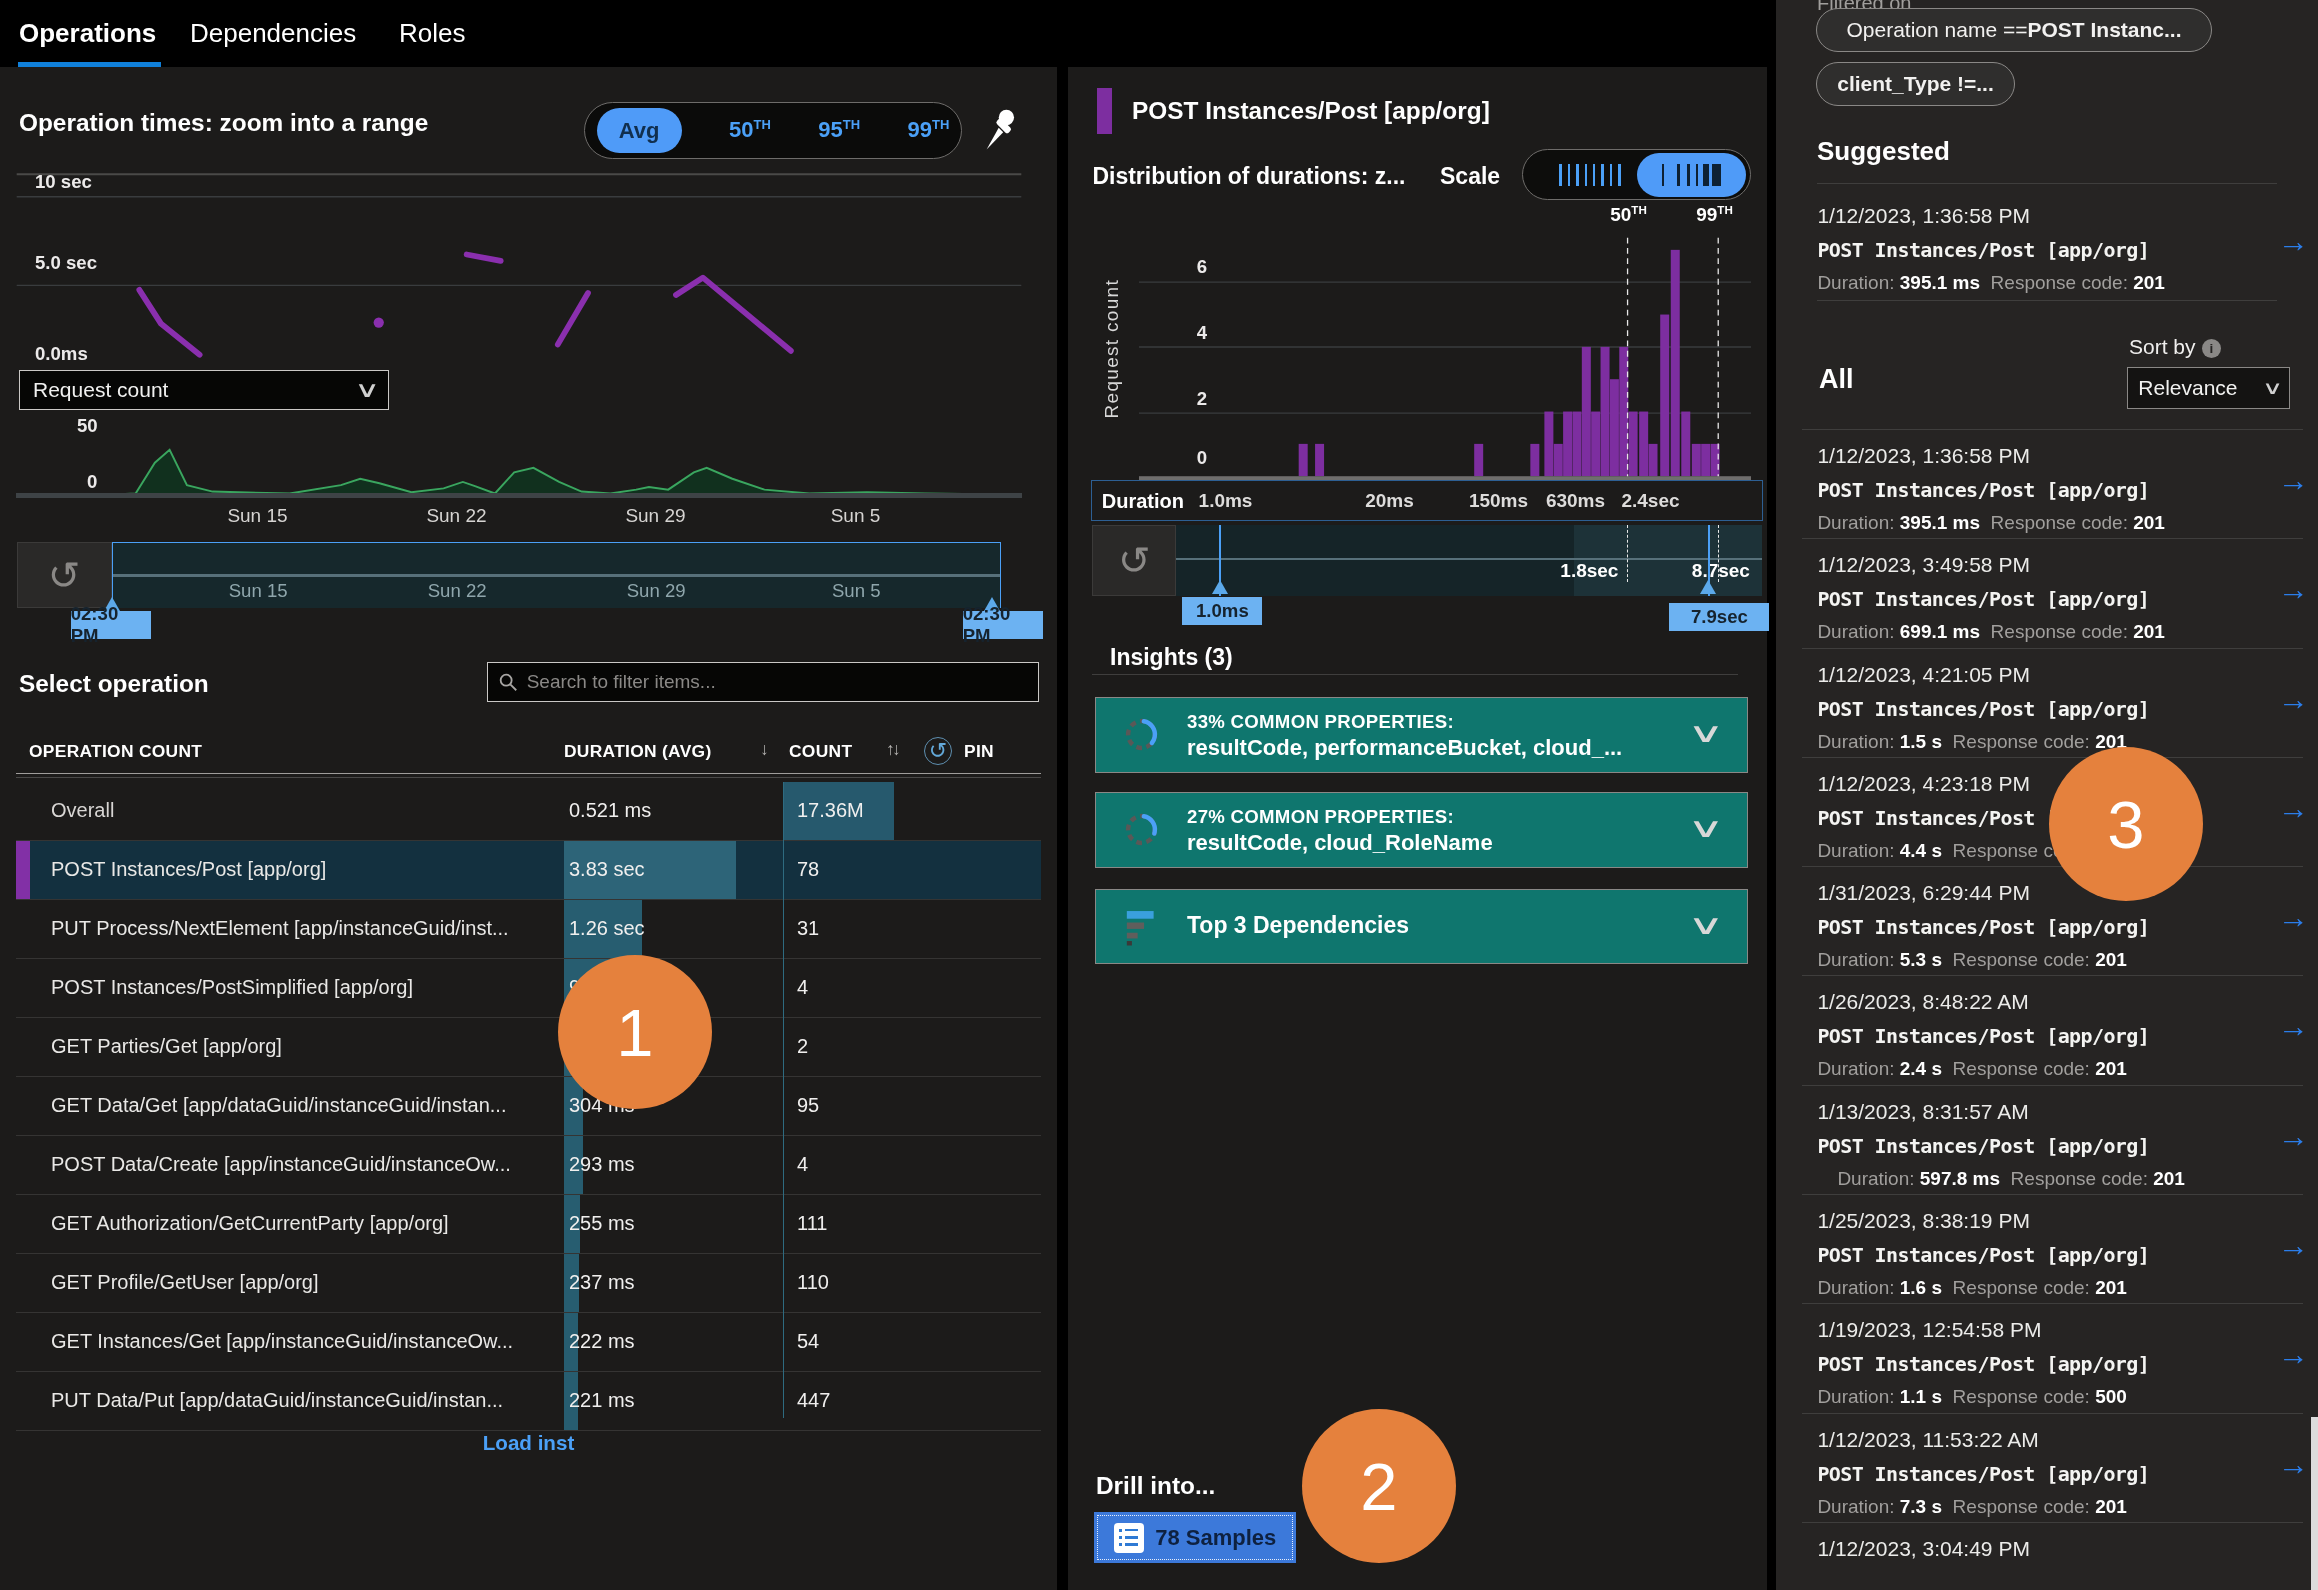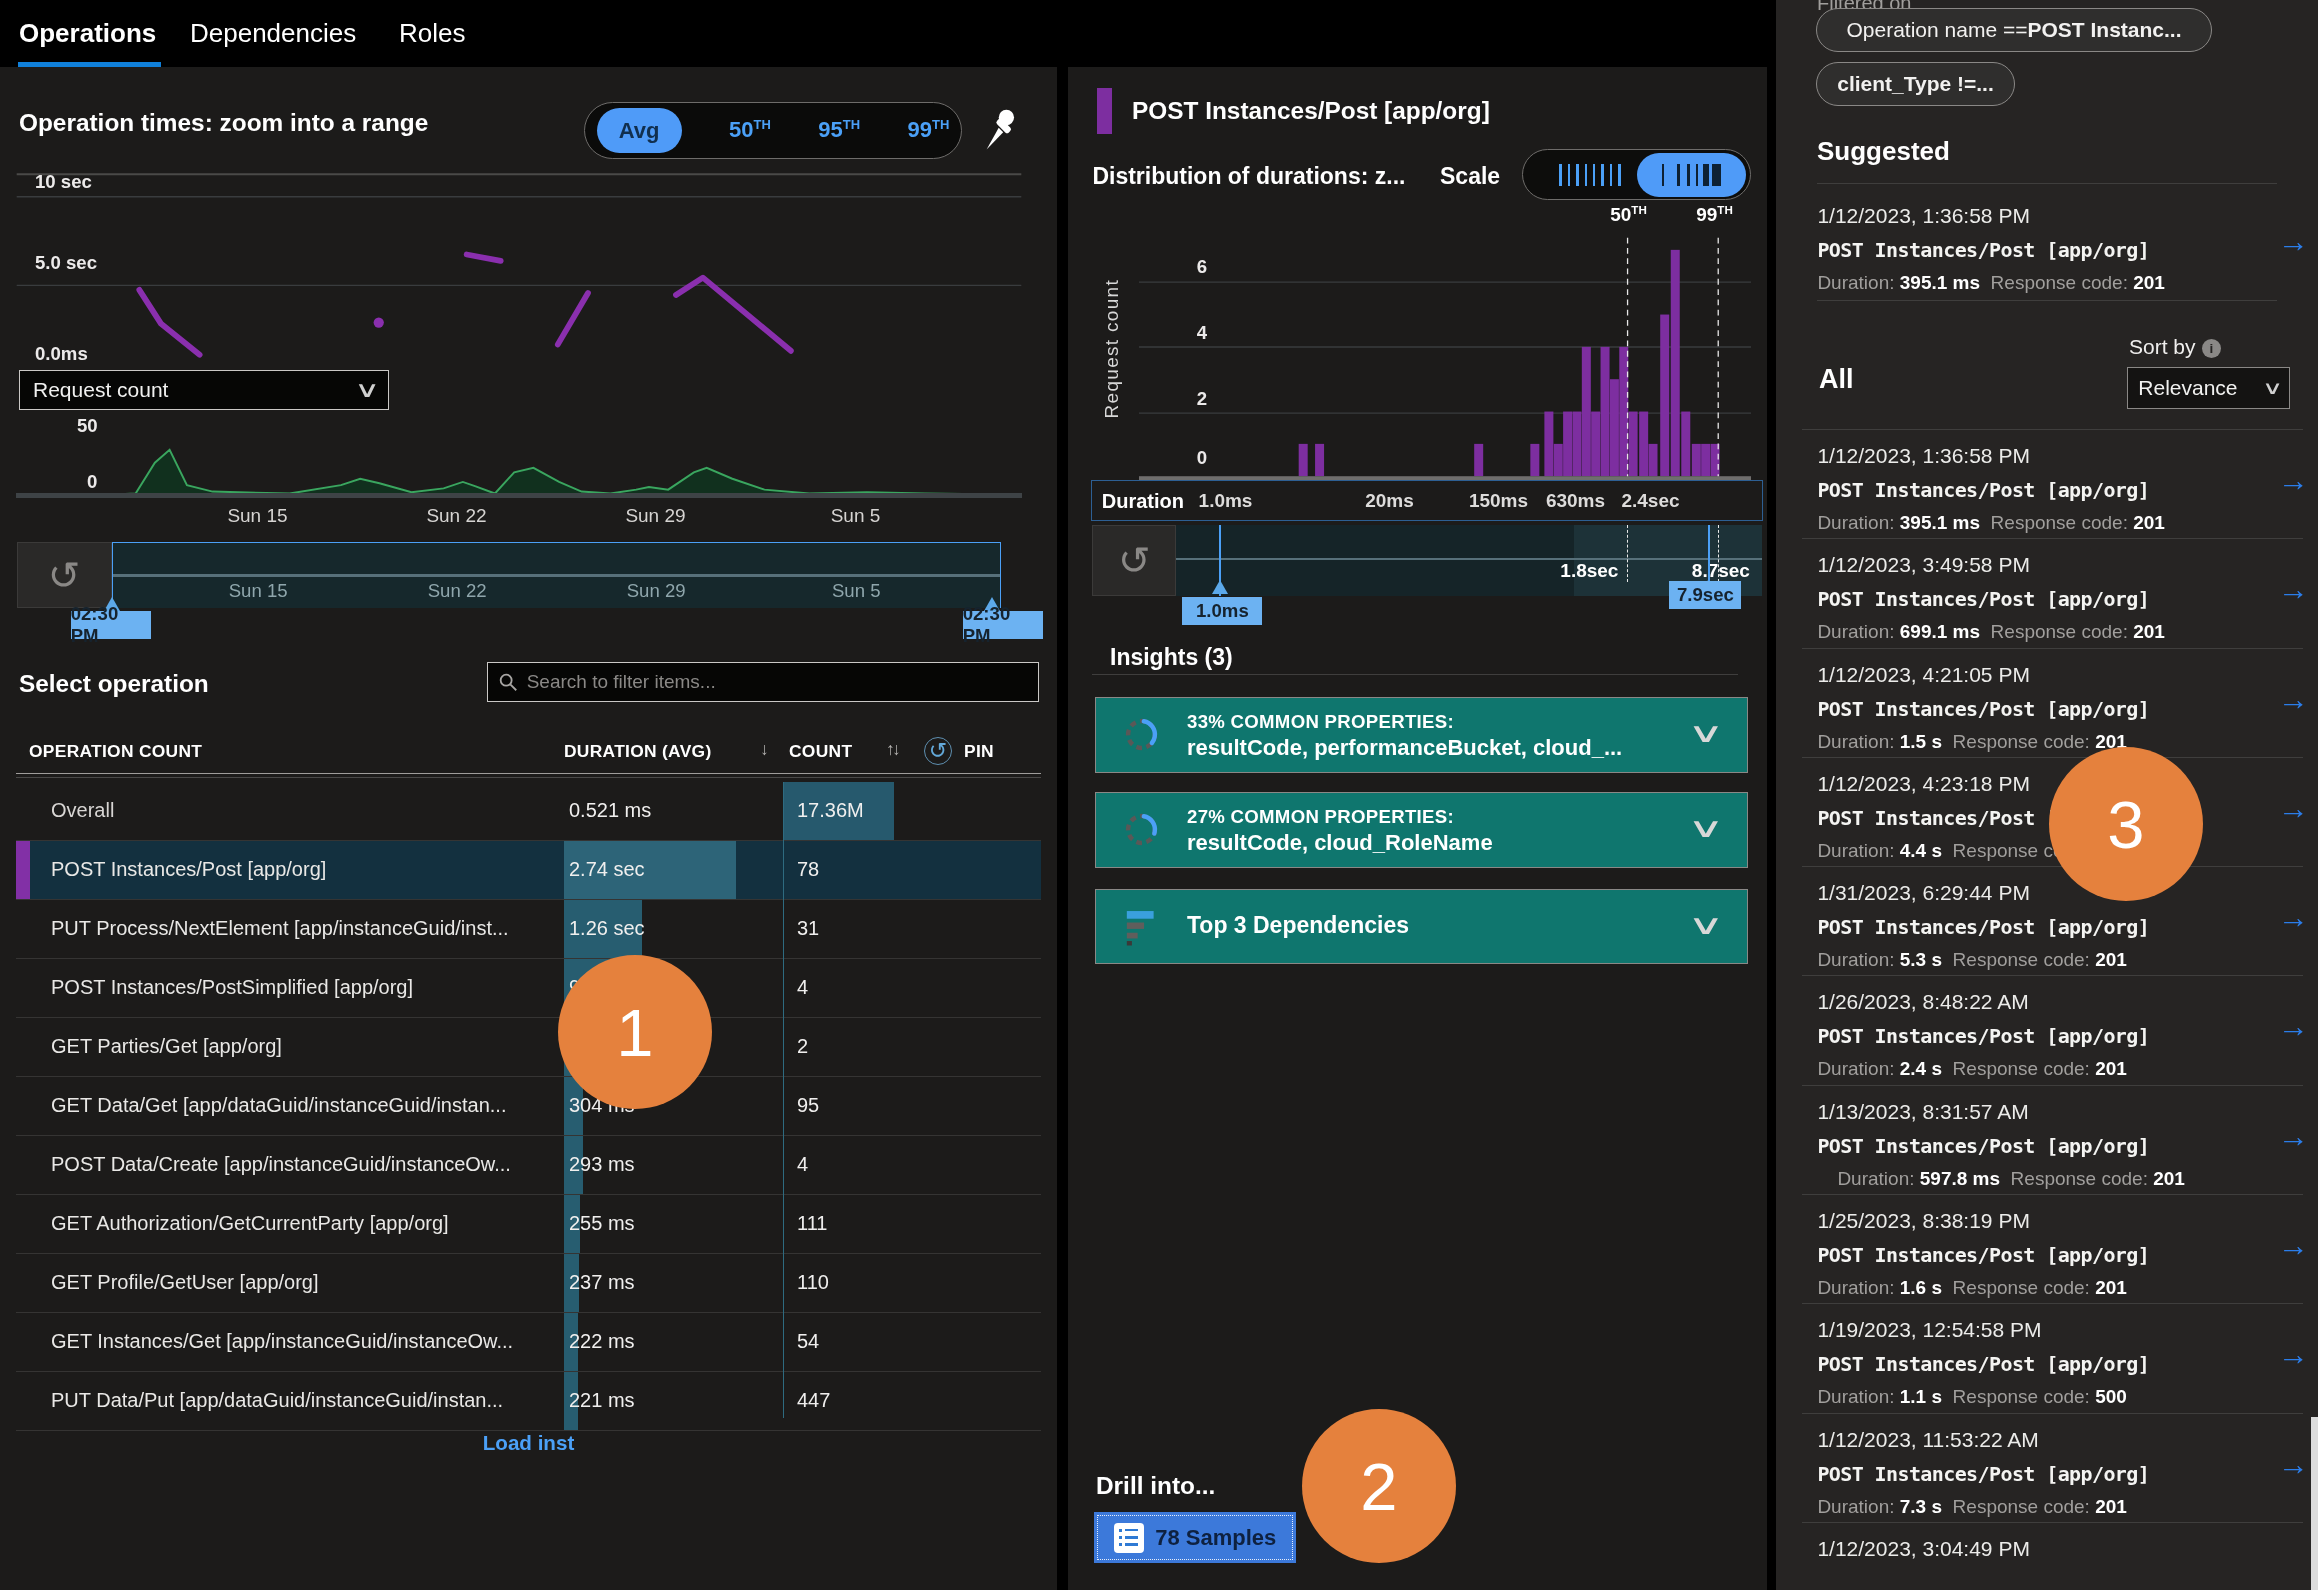--- a/index.html
+++ b/index.html
@@ -240,21 +240,21 @@
         <div class="t-row overall">
           <div class="count-hl"></div>
           <div class="t-name">Overall</div>
           <div class="t-dur">0.521 ms</div>
           <div class="t-count">17.36M</div>
         </div>
         <div class="t-row selected">
           <div class="p-strip"></div>
           <div class="dur-bar" style="width: 172px;"></div>
           <div class="t-name">POST Instances/Post [app/org]</div>
-          <div class="t-dur">2.74 sec</div>
+          <div class="t-dur">3.83 sec</div>
           <div class="t-count">78</div>
         </div>
         <div class="t-row">
           <div class="dur-bar" style="width: 78px;"></div>
           <div class="t-name">PUT Process/NextElement [app/instanceGuid/inst...</div>
           <div class="t-dur">1.26 sec</div>
           <div class="t-count">31</div>
         </div>
         <div class="t-row">
           <div class="dur-bar" style="width: 62px;"></div>
@@ -397,21 +397,21 @@
       </div>
       <div class="dashv" style="left:535px"></div>
       <div class="dashv" style="left:626px"></div>
       <div class="plabel" style="left:465px;width:64px">1.8sec</div>
       <div class="plabel" style="left:593px;width:71px">8.7sec</div>
       <div class="selv" style="left:127px"></div>
       <div class="selv" style="left:616px"></div>
       <div class="handle" style="left:120px;top:55px"></div>
       <div class="handle" style="left:608px;top:55px"></div>
       <div class="timechip" style="left:90px;top:72px;width:80px">1.0ms</div>
-      <div class="timechip" style="left:577px;top:56px;width:72px">7.9sec</div>
+      <div class="timechip" style="left:577px;top:78px;width:100px">7.9sec</div>
     </div>
 
     <div class="h2" style="left:42px;top:577px">Insights (3)</div>
     <div style="position:absolute;left:24.4px;top:607px;width:646px;height:1.3px;background:#3f3e3d"></div>
 
     <div class="insight-card" style="top:630px;height:76px">
       <span class="ic-icon">
         <svg width="37" height="37" viewBox="0 0 58 58">
           <circle cx="29" cy="29" r="21" fill="none" stroke="#5a5857" stroke-width="7" stroke-dasharray="9 7"></circle>
           <circle cx="29" cy="29" r="21" fill="none" stroke="#4ba0f7" stroke-width="7" stroke-dasharray="43.5 132" stroke-linecap="round" transform="rotate(-80 29 29)"></circle>

